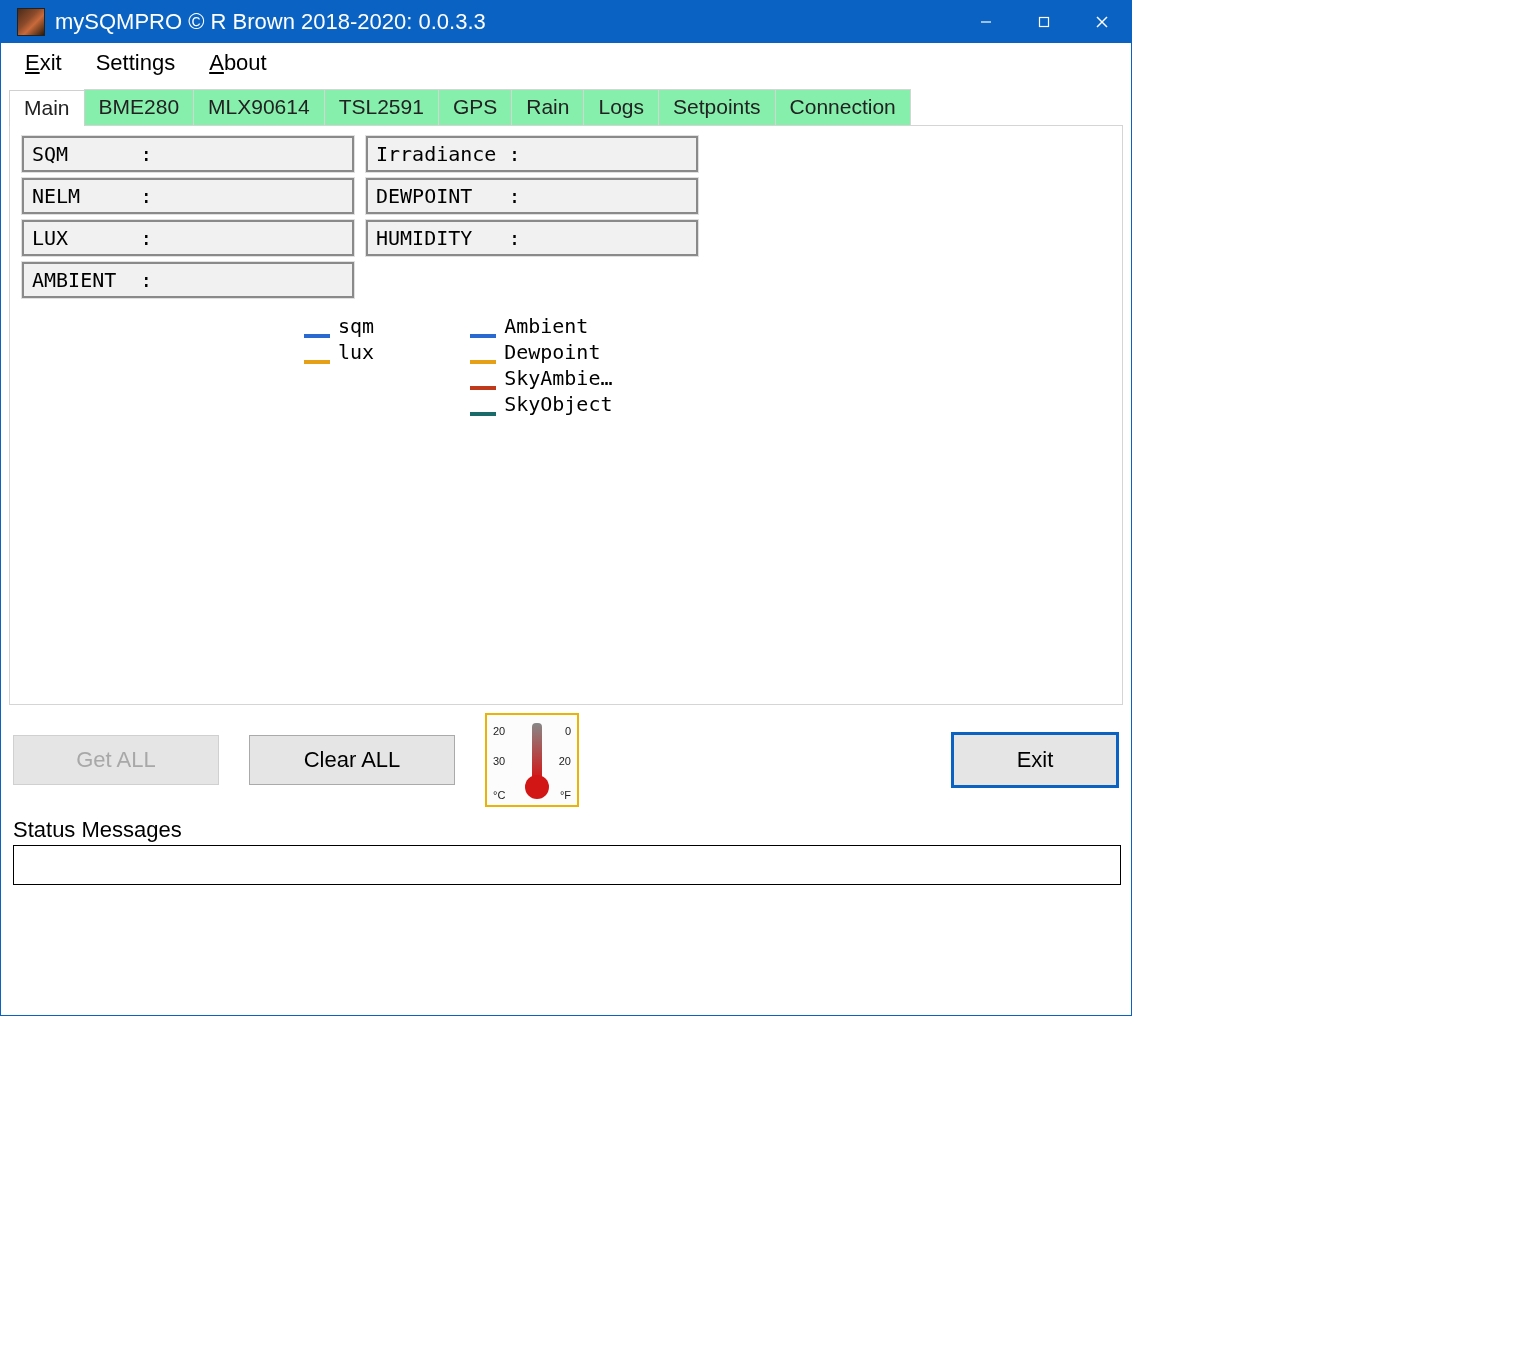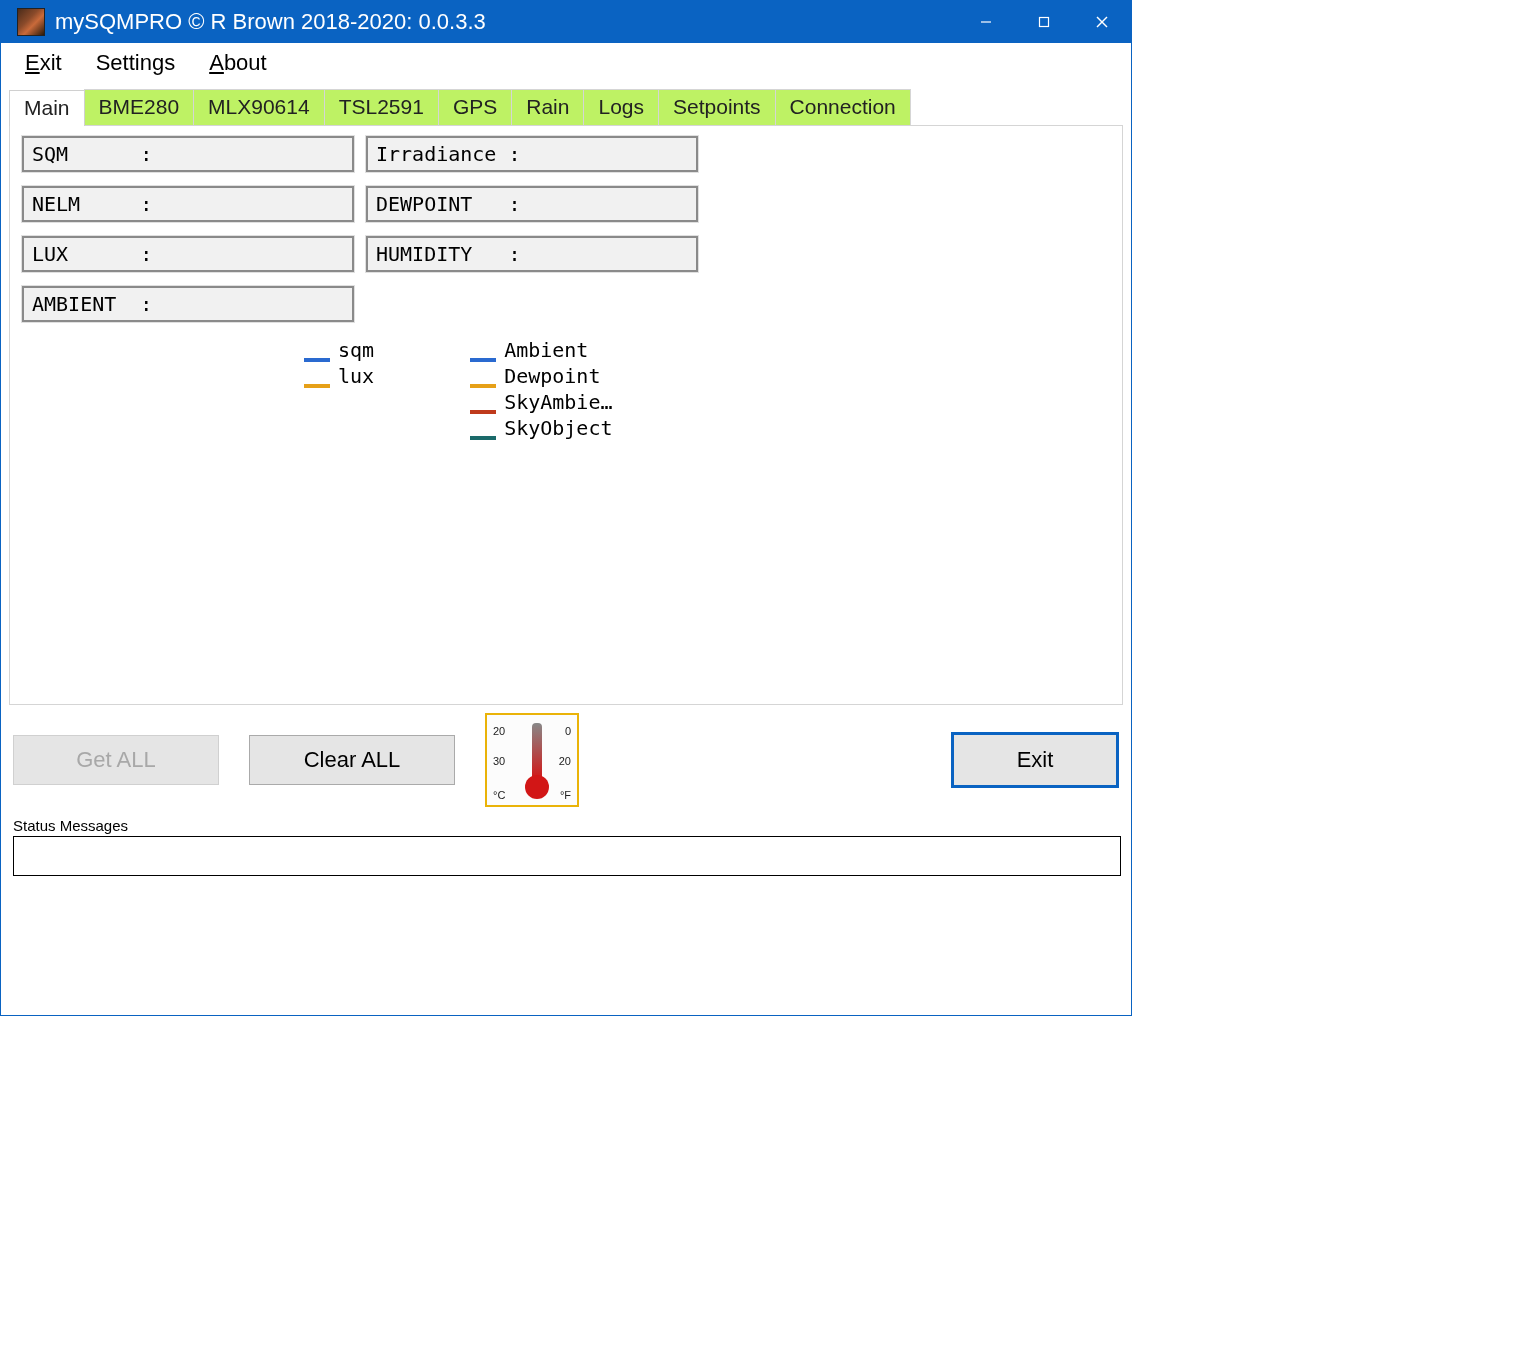--- a/index.html
+++ b/index.html
@@ -53,21 +53,21 @@
   }
   .tabstrip {
     display:flex;
     align-items:flex-end;
     font-size:21px;
     height:38px;
     margin-top:4px;
   }
   .tab {
     padding:5px 14px 6px 14px;
-    background:#bef264;
+    background:#86efac;
     border:1px solid #d5d5d5;
     border-bottom:none;
     margin-right:-1px;
     color:#222;
   }
   .tab.active {
     background:#fff;
     border-color:#d0d0d0;
     position:relative;
     top:1px;
@@ -76,21 +76,21 @@
   .tabpanel {
     border:1px solid #d5d5d5;
     height:580px;
     background:#fff;
     padding:10px 12px;
   }
   .readouts {
     display:flex;
     gap:12px;
   }
-  .readcol { display:flex; flex-direction:column; gap:14px; }
+  .readcol { display:flex; flex-direction:column; gap:6px; }
   .readbox {
     width:332px;
     height:36px;
     border:2px solid #8a8a8a;
     outline:1px solid #e0e0e0;
     background:#f1f1f1;
     font-family:"Consolas","Lucida Console",monospace;
     font-size:20px;
     padding:4px 8px;
     white-space:pre;
@@ -140,21 +140,21 @@
   }
   .thermo .bulb {
     width:24px; height:24px; border-radius:50%; background:#d21616;
     position:absolute; bottom:6px; left:38px;
   }
   .thermo .stem {
     width:10px; height:56px; background:linear-gradient(#888,#d21616);
     position:absolute; bottom:26px; left:45px; border-radius:4px 4px 0 0;
   }
   .thermo .tick { position:absolute; font-size:11px; color:#222; }
-  .status-label { font-size:15px; margin-top:10px; }
+  .status-label { font-size:22px; margin-top:10px; }
   .status-box {
     width:1108px; height:40px;
     border:1px solid #000;
     background:#fff;
     margin-top:2px;
   }
 </style>
 </head>
 <body>
 

